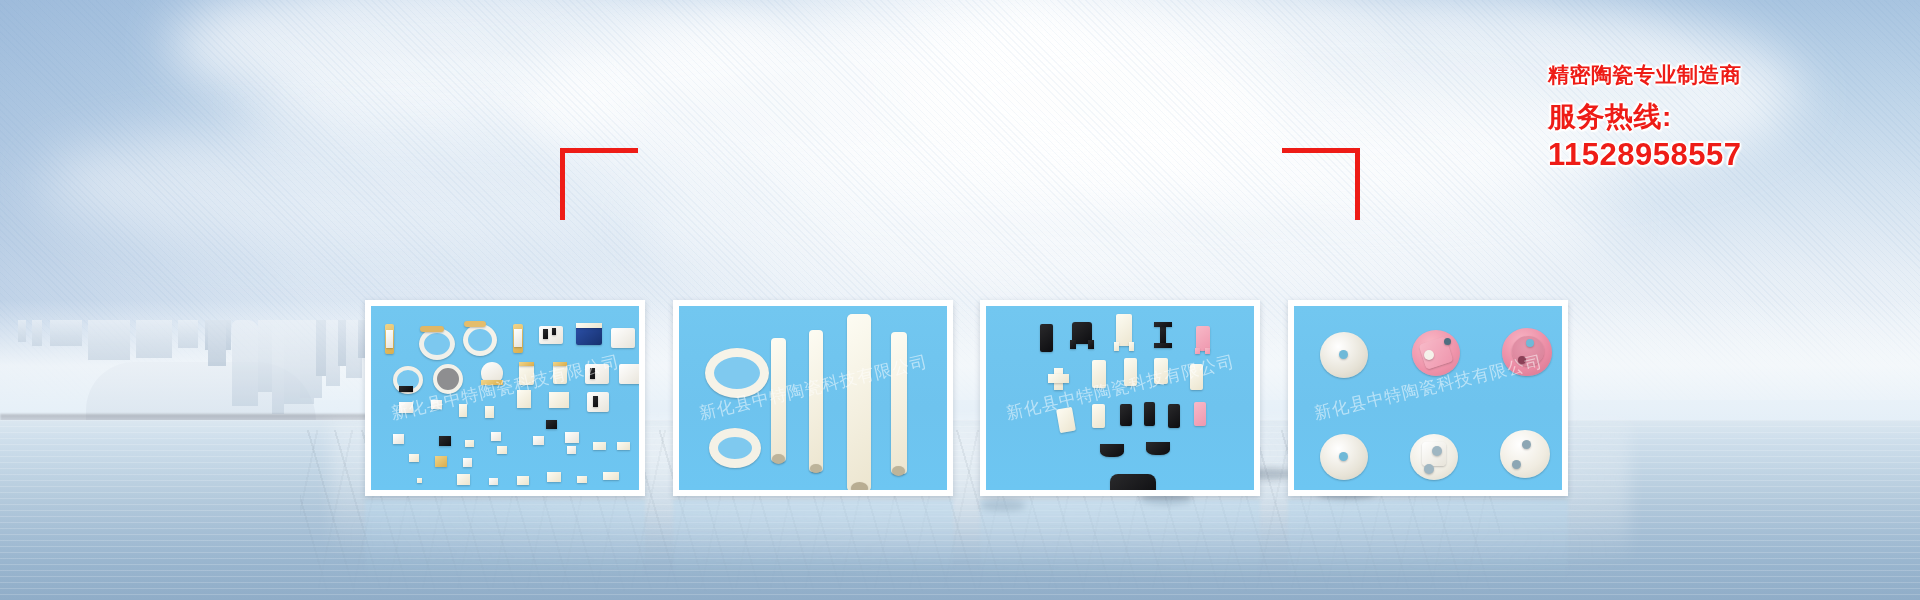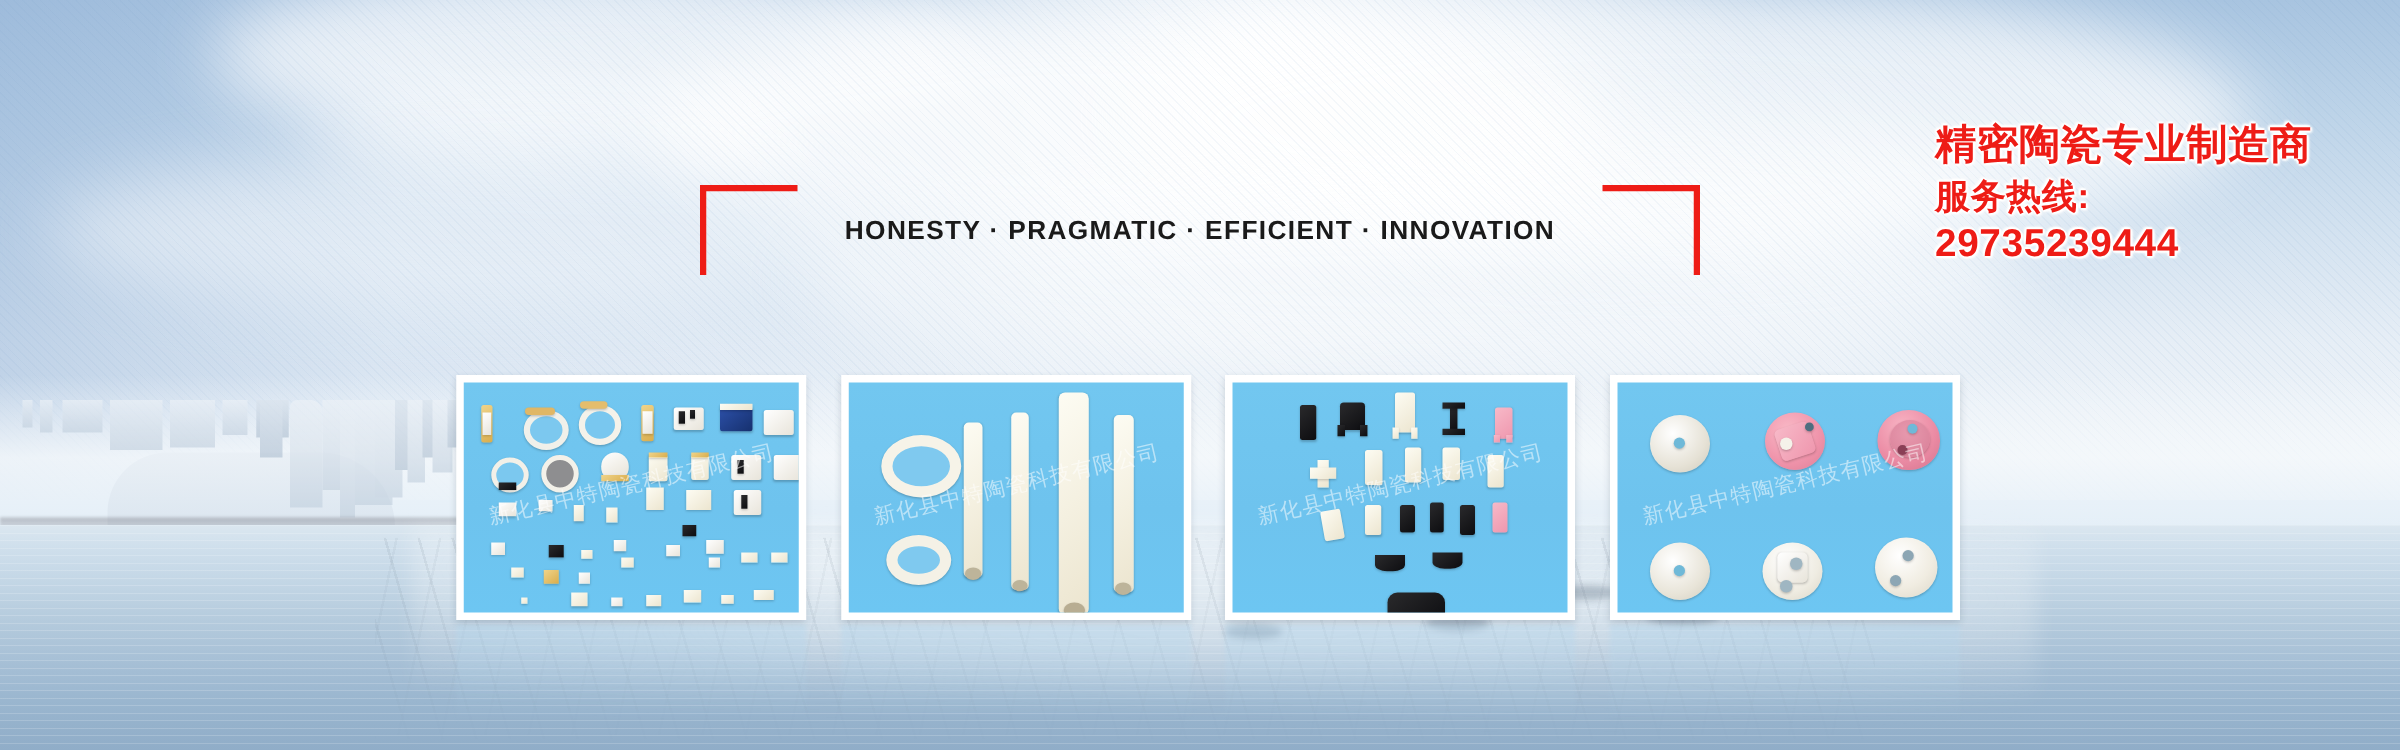--- a/index.html
+++ b/index.html
@@ -131,21 +131,21 @@
   .right-block{
     position:absolute;left:1548px;top:58px;width:300px;
     text-align:left;
   }
   .rb-line{
     color:#ee1c16;font-weight:700;white-space:nowrap;
     text-shadow:
       1.6px 0 1px #fff, -1.6px 0 1px #fff, 0 1.6px 1px #fff, 0 -1.6px 1px #fff,
       1.6px 1.6px 2px #fff, -1.6px -1.6px 2px #fff, 0 0 4px #fff;
   }
-  .rb-title{font-size:33px;letter-spacing:.5px;line-height:34px;margin-top:40px;}
+  .rb-title{font-size:21px;letter-spacing:.5px;line-height:34px;}
   .rb-sub{font-size:28px;letter-spacing:.5px;line-height:38px;margin-top:6px;}
   .rb-phone{font-size:31px;letter-spacing:.5px;line-height:38px;}
 
   
   .panels{position:absolute;left:0;top:300px;width:1920px;height:200px;}
   .panel{
     position:absolute;top:0;width:280px;height:196px;
     background:#ffffff;
     padding:6px;box-sizing:border-box;
     box-shadow:0 2px 6px rgba(40,60,80,.20);
@@ -235,27 +235,26 @@
   <div class="mud" style="left:1140px;top:492px;width:52px;height:13px;"></div>
   <div class="mud" style="left:1248px;top:468px;width:44px;height:12px;"></div>
   <div class="mud" style="left:1316px;top:486px;width:60px;height:14px;"></div>
   <div class="mud" style="left:980px;top:500px;width:46px;height:11px;"></div>
 
   <div class="slogan">
     <div class="bracket bk-tl-h"></div>
     <div class="bracket bk-tl-v"></div>
     <div class="bracket bk-br-h"></div>
     <div class="bracket bk-br-v"></div>
-    <div class="slogan-en">HONESTY · PRAGMATIC · EFFICIENT · INNOVATION</div>
   </div>
 
   <div class="right-block">
     <div class="rb-line rb-title">精密陶瓷专业制造商</div>
     <div class="rb-line rb-sub">服务热线:</div>
-    <div class="rb-line rb-phone">29735239444</div>
+    <div class="rb-line rb-phone">11528958557</div>
   </div>
 
   <div class="panels">
 
     <div class="panel p1">
       <div class="panel-inner">
         <div class="pt gd" style="left:14px;top:18px;width:9px;height:30px;border-radius:2px;"></div>
         <div class="pt w" style="left:15px;top:24px;width:7px;height:18px;"></div>
         <div class="ring" style="left:48px;top:22px;width:26px;height:22px;border:5px solid #f0f0ea;background:#7cc8ef;"></div>
         <div class="ring" style="left:49px;top:20px;width:24px;height:6px;background:#e0b766;border-radius:3px;"></div>

